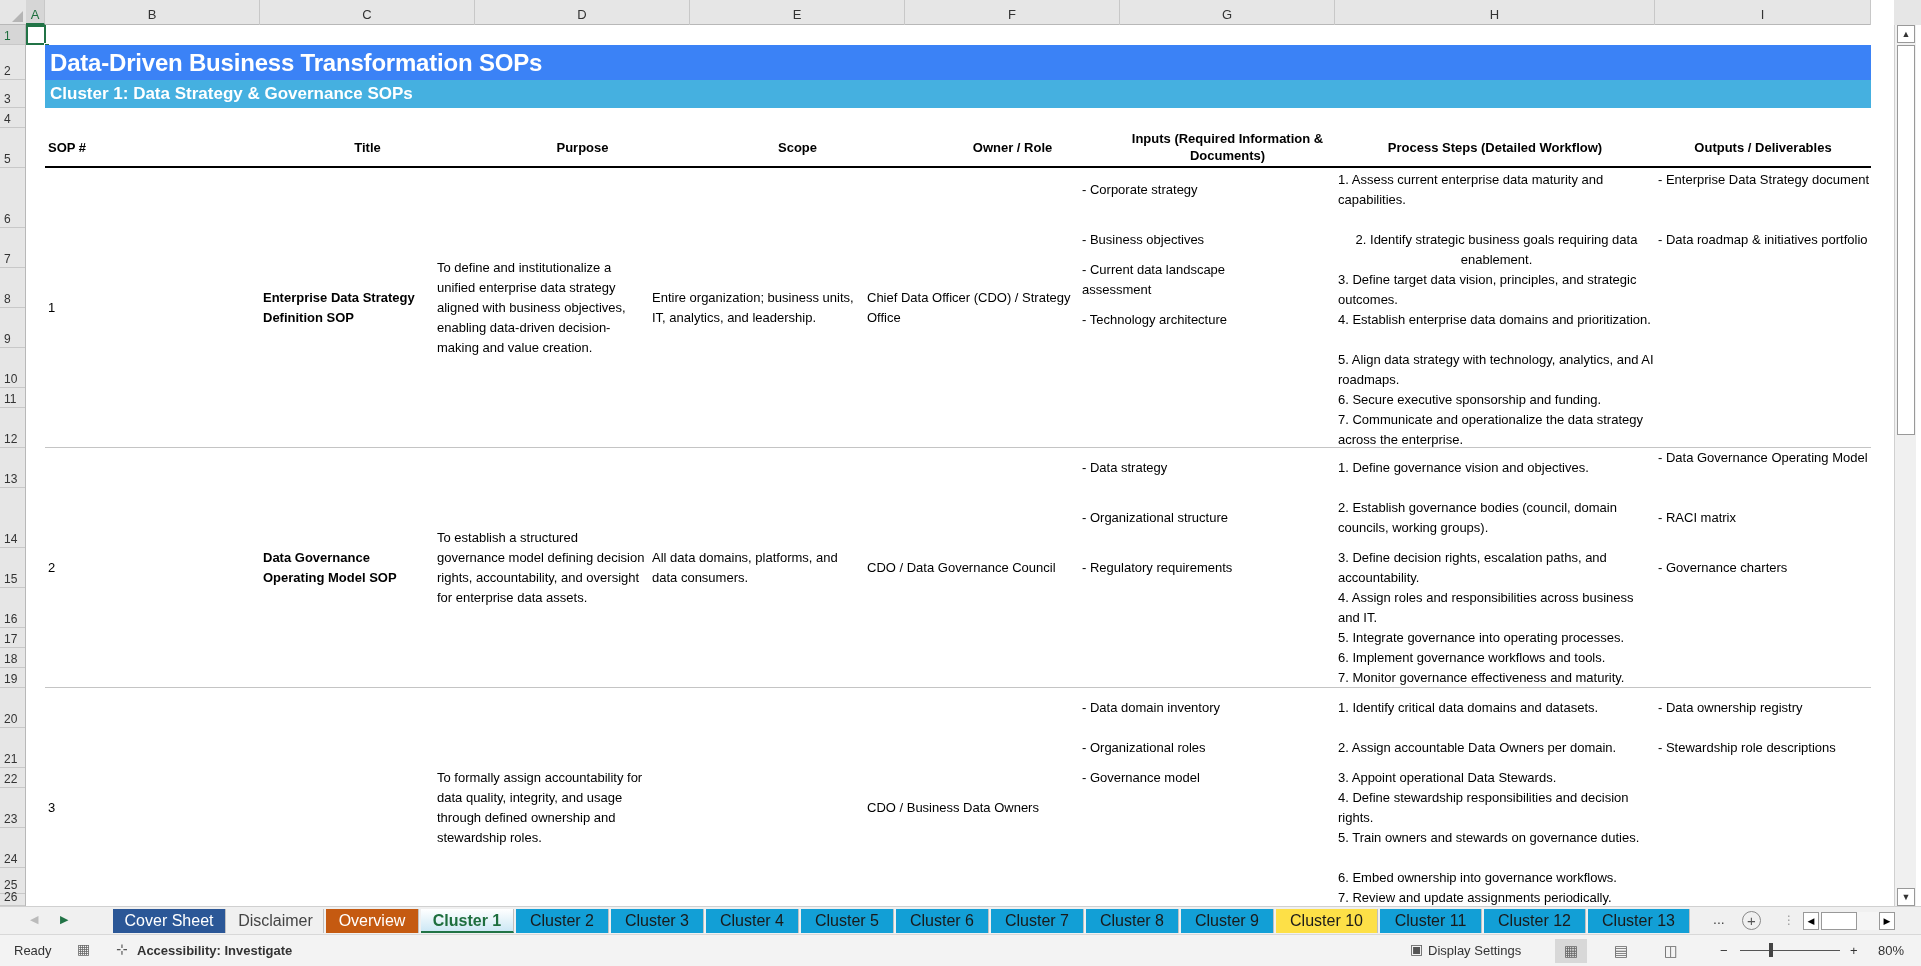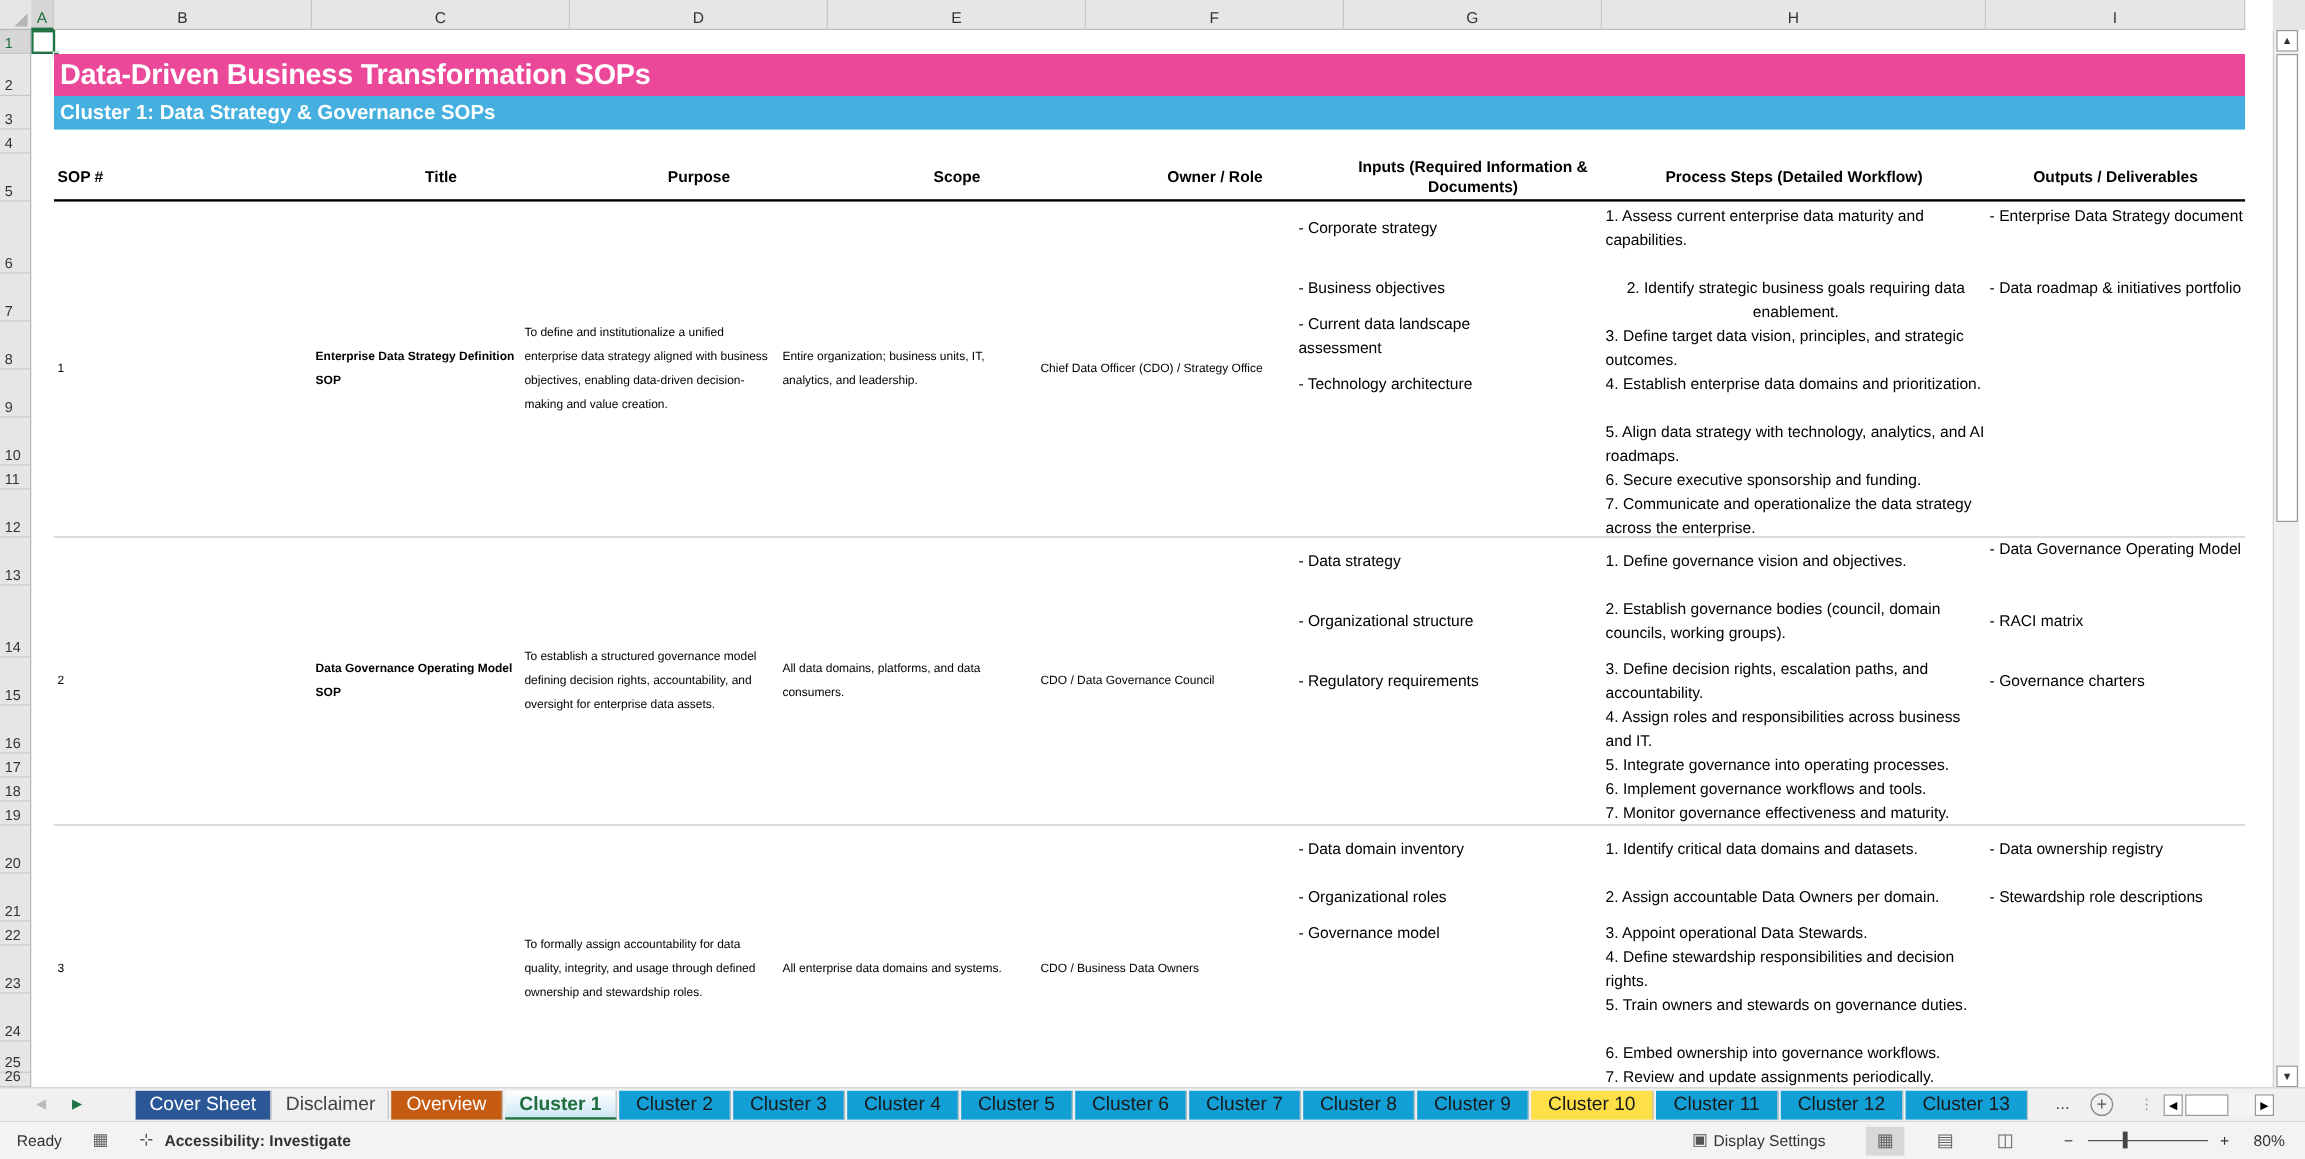--- a/index.html
+++ b/index.html
@@ -16,29 +16,29 @@
   
   .row-header { position: absolute; top: 25px; left: 0; width: 26px; height: 881px; background: #e6e6e6; border-right: 1px solid #b8b8b8; }
   .rh { position: absolute; left: 0; width: 25px; border-bottom: 1px solid #c8c8c8; font-size: 12px; color: #333; display: flex; align-items: flex-end; padding-left: 4px; padding-bottom: 1px; }
   .rh.active { color: #1e6e3e; background: #d6d6d6; }
 
   
   .grid { position: absolute; top: 25px; left: 26px; width: 1845px; height: 881px; overflow: hidden; }
   .sel-cell { position: absolute; left: 0; top: 0; width: 20px; height: 20px; border: 2px solid #217346; }
   .sel-handle { position: absolute; left: 16px; top: 16px; width: 6px; height: 6px; background: #217346; border: 1px solid #fff; }
 
-  .title-bar { position: absolute; left: 19px; top: 20px; width: 1826px; height: 35px; background: #ec4899; color: #fff; font-weight: bold; font-size: 24px; padding-left: 5px; line-height: 35px; font-family: "Liberation Sans", sans-serif; letter-spacing: -0.2px; }
+  .title-bar { position: absolute; left: 19px; top: 20px; width: 1826px; height: 35px; background: #3b82f6; color: #fff; font-weight: bold; font-size: 24px; padding-left: 5px; line-height: 35px; font-family: "Liberation Sans", sans-serif; letter-spacing: -0.2px; }
   .sub-bar { position: absolute; left: 19px; top: 55px; width: 1826px; height: 28px; background: #45b0e0; color: #fff; font-weight: bold; font-size: 17px; padding-left: 5px; line-height: 28px; }
 
   .hdr-row { position: absolute; left: 19px; top: 103px; width: 1826px; height: 40px; border-bottom: 2px solid #000; }
   .hcell { position: absolute; top: 0; height: 38px; font-weight: bold; font-size: 13px; display: flex; align-items: center; justify-content: center; text-align: center; line-height: 17px; }
   .hcell.left { justify-content: flex-start; padding-left: 3px; }
 
   .sop-row { position: absolute; left: 19px; width: 1826px; border-bottom: 1px solid #c4c4c4; }
-  .cell { position: absolute; top: 0; height: 100%; font-size: 10px; line-height: 20px; display: flex; align-items: center; padding: 0 3px; overflow: hidden; }
+  .cell { position: absolute; top: 0; height: 100%; font-size: 13px; line-height: 20px; display: flex; align-items: center; padding: 0 3px; overflow: hidden; }
   .cell.bold { font-weight: bold; }
   .list { position: absolute; top: 0; font-size: 13px; line-height: 20px; padding: 0 3px; }
   .list-item { position: absolute; left: 3px; right: 0; }
 
   
   .vscroll { position: absolute; top: 25px; left: 1894px; width: 22px; height: 881px; background: #f0f0f0; border-left: 1px solid #d0d0d0; }
   .vs-up, .vs-down { position: absolute; left: 2px; width: 18px; height: 18px; background: #fff; border: 1px solid #999; font-size: 9px; text-align: center; line-height: 16px; color: #333; }
   .vs-up { top: -22px; }
   .vs-down { bottom: 0; }
   .vs-thumb { position: absolute; left: 2px; top: 2px; width: 18px; height: 390px; background: #fff; border: 1px solid #999; }
@@ -184,21 +184,20 @@
       <div class="list-item" style="top:0px;">- Data Governance Operating Model</div>
       <div class="list-item" style="top:60px;">- RACI matrix</div>
       <div class="list-item" style="top:110px;">- Governance charters</div>
     </div>
 
   </div>
 
   <div class="sop-row" style="top:663px;height:240px;border-bottom:none;">
     <div class="cell" style="left:0;width:215px;">3</div>
     <div class="cell" style="left:389px;width:215px;">To formally assign accountability for data quality, integrity, and usage through defined ownership and stewardship roles.</div>
-    <div class="cell" style="left:604px;width:215px;">All enterprise data domains and systems.</div>
     <div class="cell" style="left:819px;width:215px;">CDO / Business Data Owners</div>
     <div class="list" style="left:1034px;width:215px;height:240px;">
       <div class="list-item" style="top:10px;">- Data domain inventory</div>
       <div class="list-item" style="top:50px;">- Organizational roles</div>
       <div class="list-item" style="top:80px;">- Governance model</div>
     </div>
     <div class="list" style="left:1290px;width:320px;height:240px;">
       <div class="list-item" style="top:10px;">1. Identify critical data domains and datasets.</div>
       <div class="list-item" style="top:50px;">2. Assign accountable Data Owners per domain.</div>
       <div class="list-item" style="top:80px;">3. Appoint operational Data Stewards.</div>

